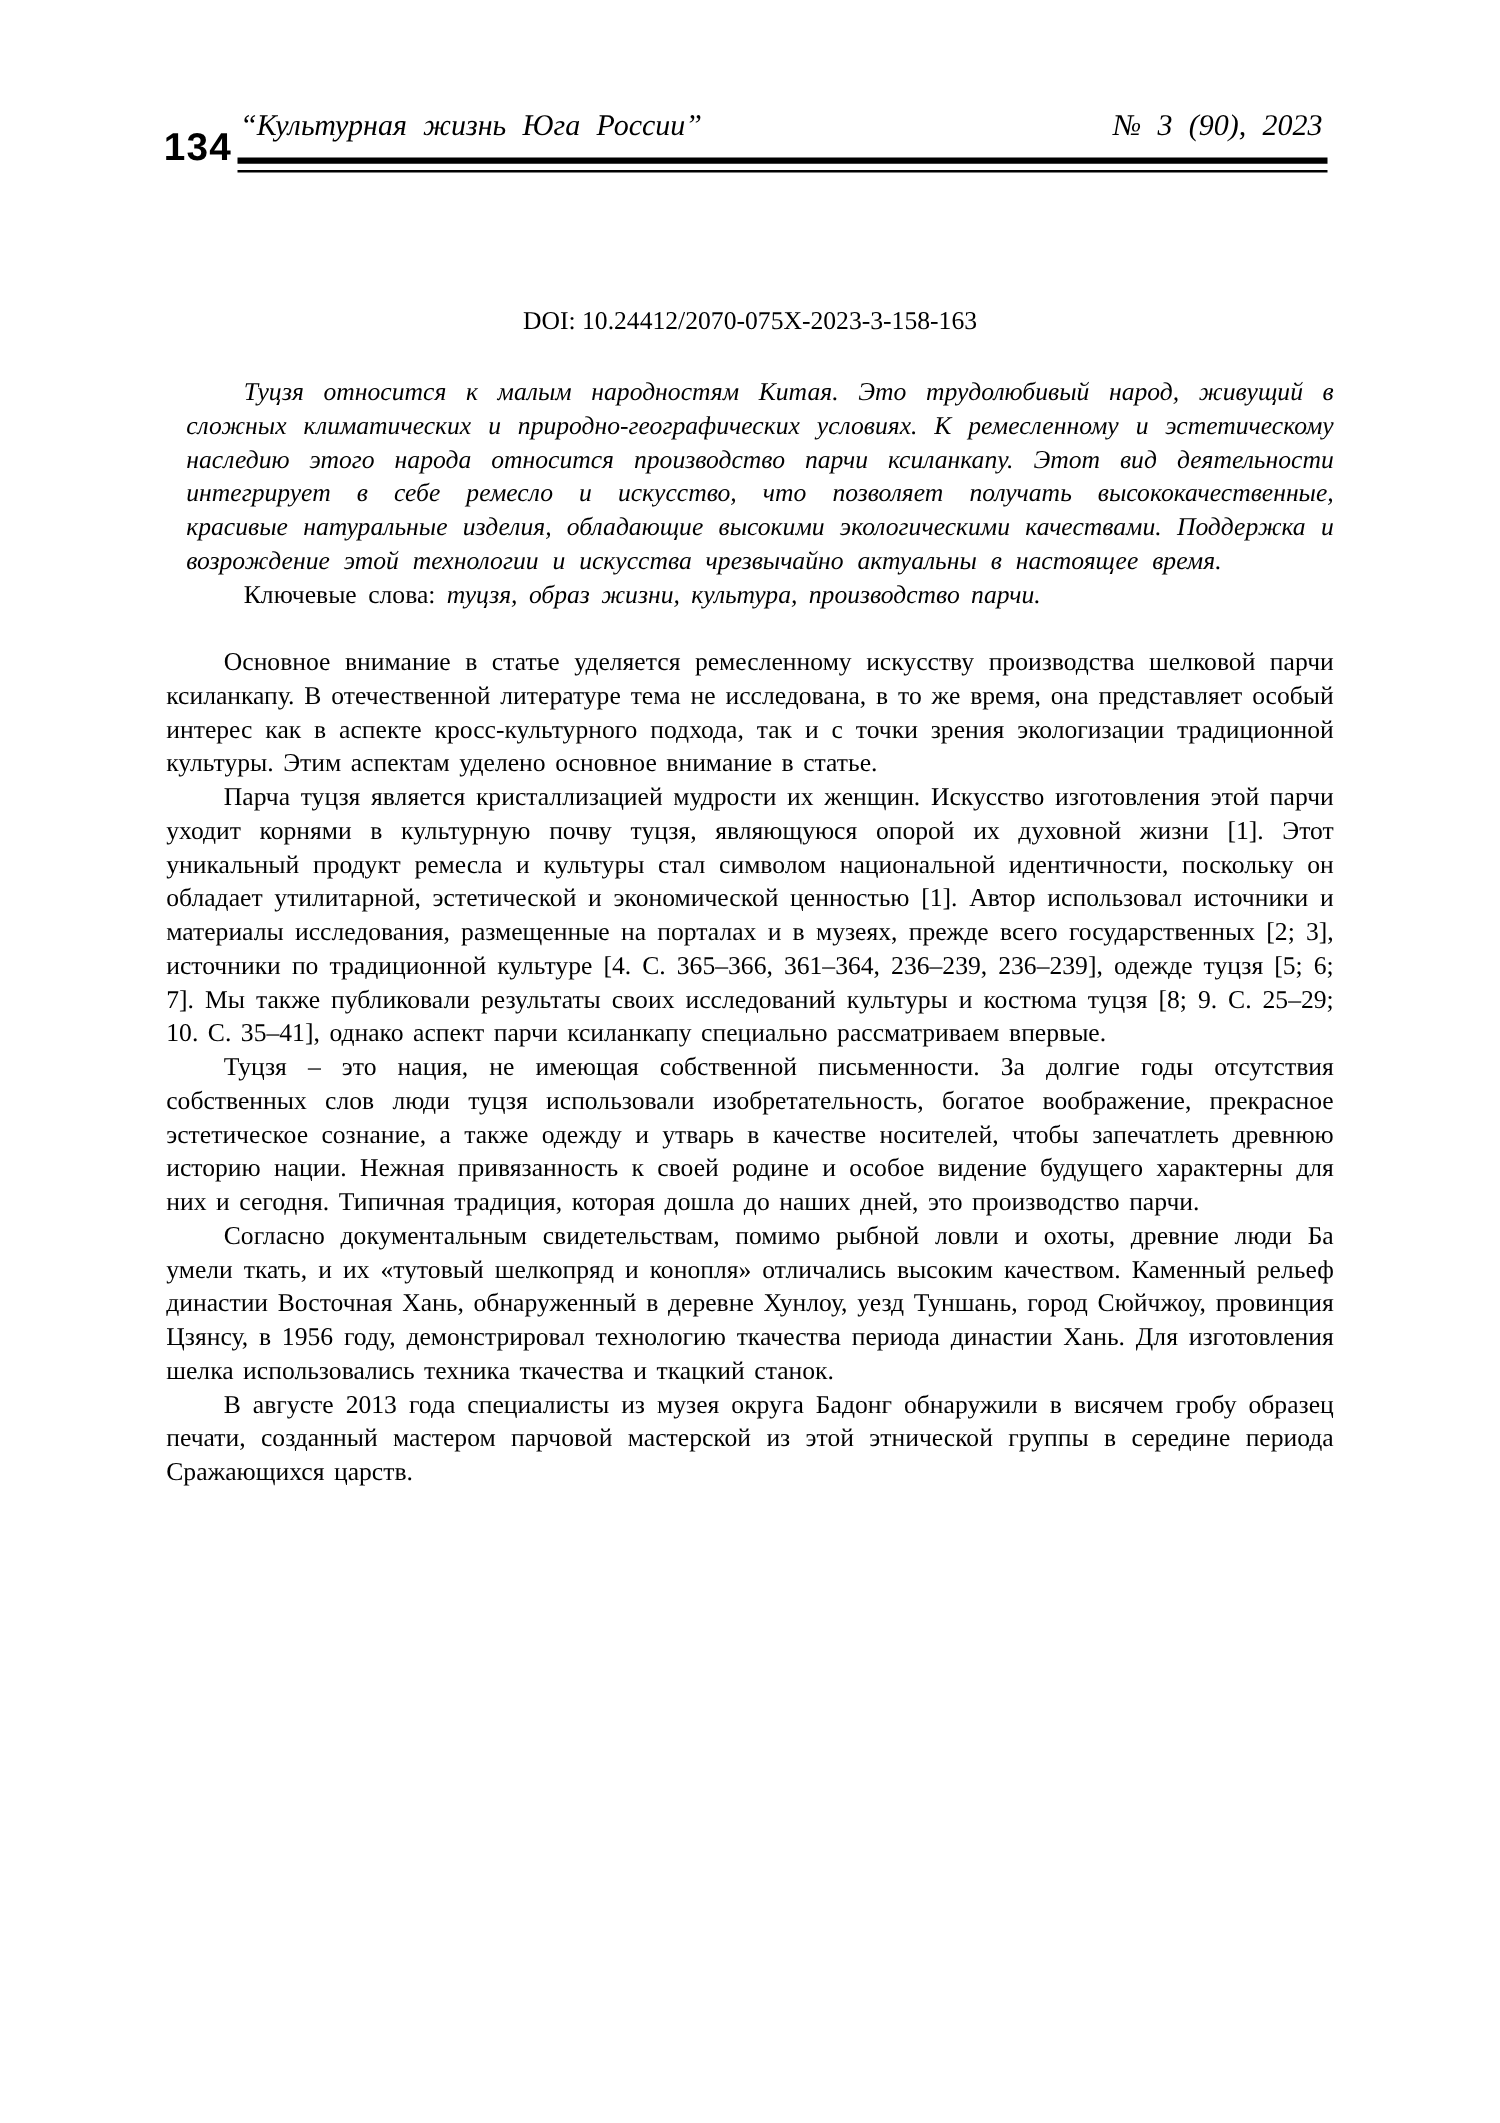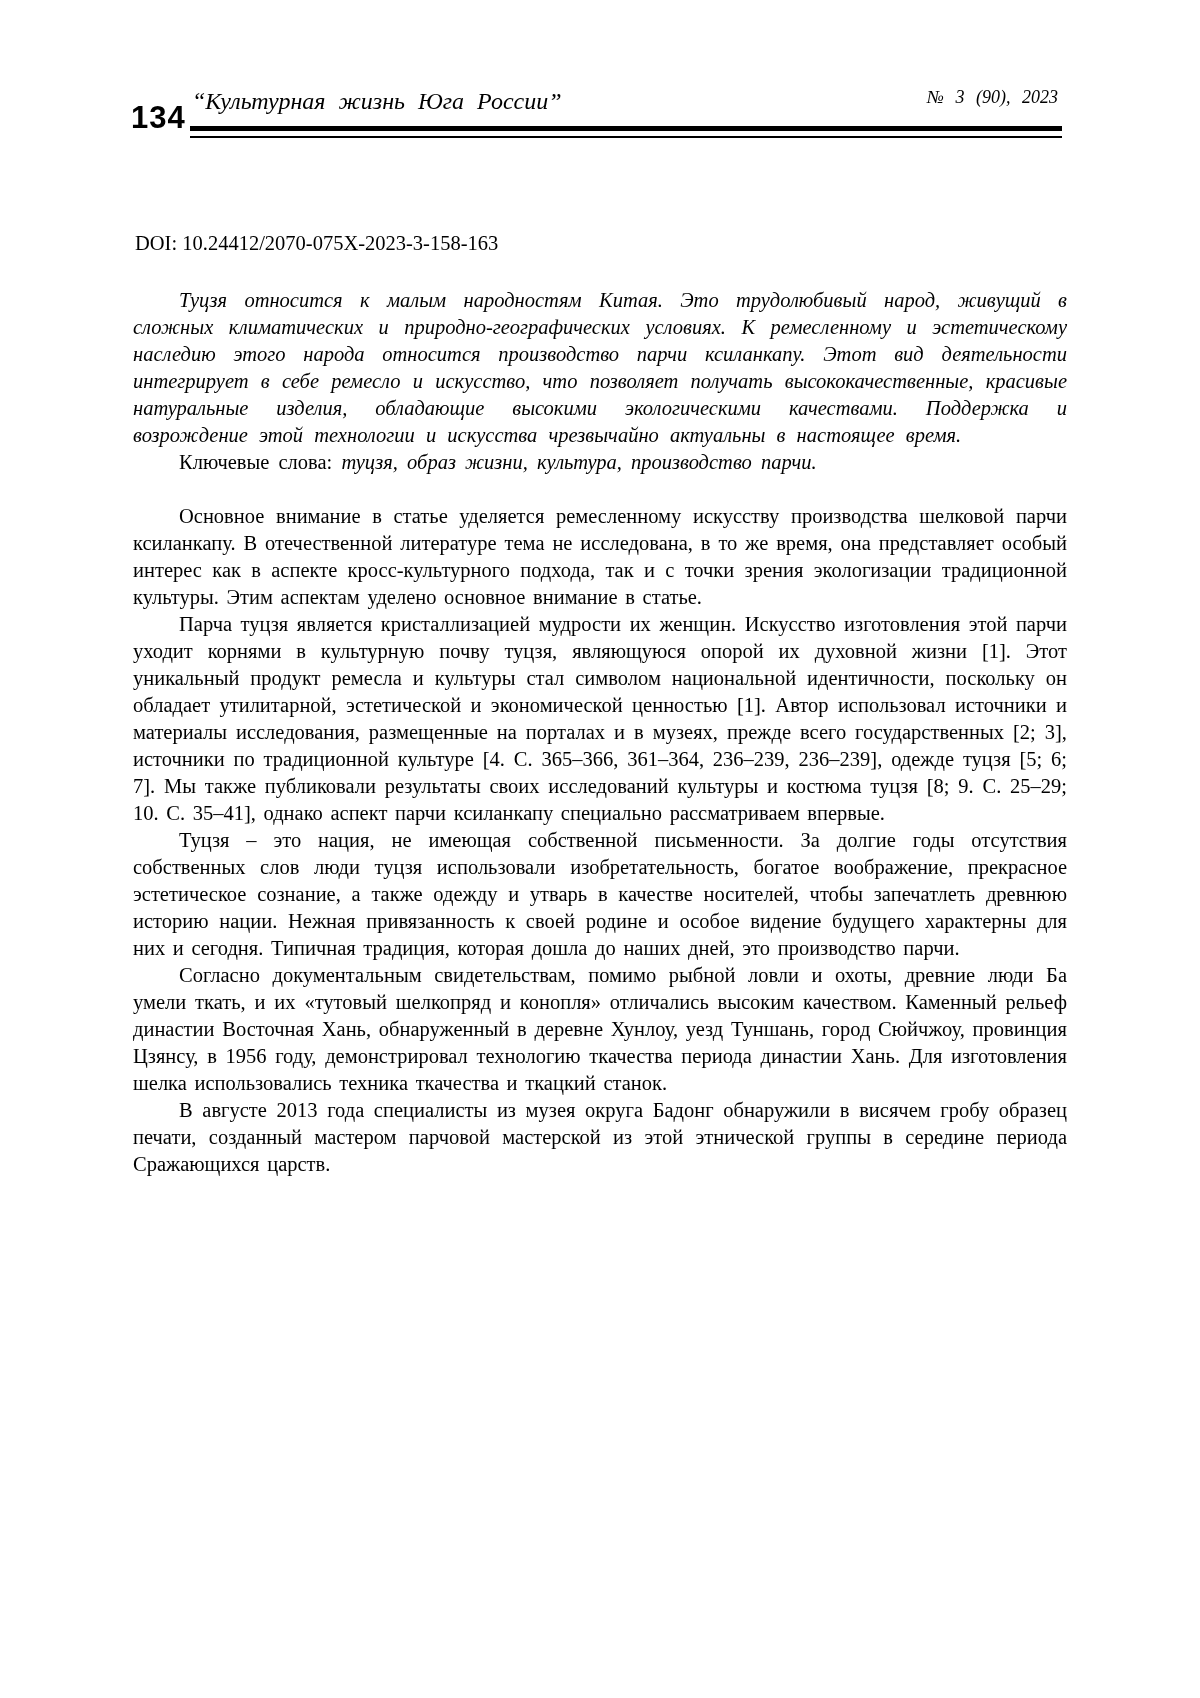--- a/index.html
+++ b/index.html
@@ -34,21 +34,21 @@
     font-style: italic;
     font-size: 24px;
     word-spacing: 7px;
     line-height: 1.1;
   }
   .issue-number {
     position: absolute;
     right: 142px;
     top: 88px;
     font-style: italic;
-    font-size: 18px;
+    font-size: 24px;
     word-spacing: 7px;
     line-height: 1.1;
   }
   .rule-thick {
     position: absolute;
     left: 190px;
     right: 138px;
     top: 126px;
     height: 5px;
     background: #000;
@@ -81,42 +81,43 @@
     text-decoration-thickness: 2px;
     text-underline-offset: 5px;
     margin: 0;
   }
 
   .meta-udk {
     margin: 42px 0 0 0;
     word-spacing: 9px;
   }
   .meta-doi {
-    margin: 2px;
+    margin: 16px;
+    text-align: center;
   }
 
   .author-line {
     margin: 27px 0 0 0;
     text-align: center;
     font-weight: bold;
     font-size: 21px;
     word-spacing: 10px;
   }
 
   .article-title {
     margin: 56px 0 0 0;
     text-align: center;
     font-weight: bold;
     font-size: 22px;
     word-spacing: 7px;
     letter-spacing: -0.3px;
   }
 
   .abstract-block {
-    margin: 30px 0 0 0;
+    margin: 30px 0 0 16px;
   }
   .abstract-text {
     margin: 0;
     font-style: italic;
     text-align: justify;
     text-indent: 46px;
     word-spacing: 6px;
   }
   .keywords-line {
     margin: 0;

